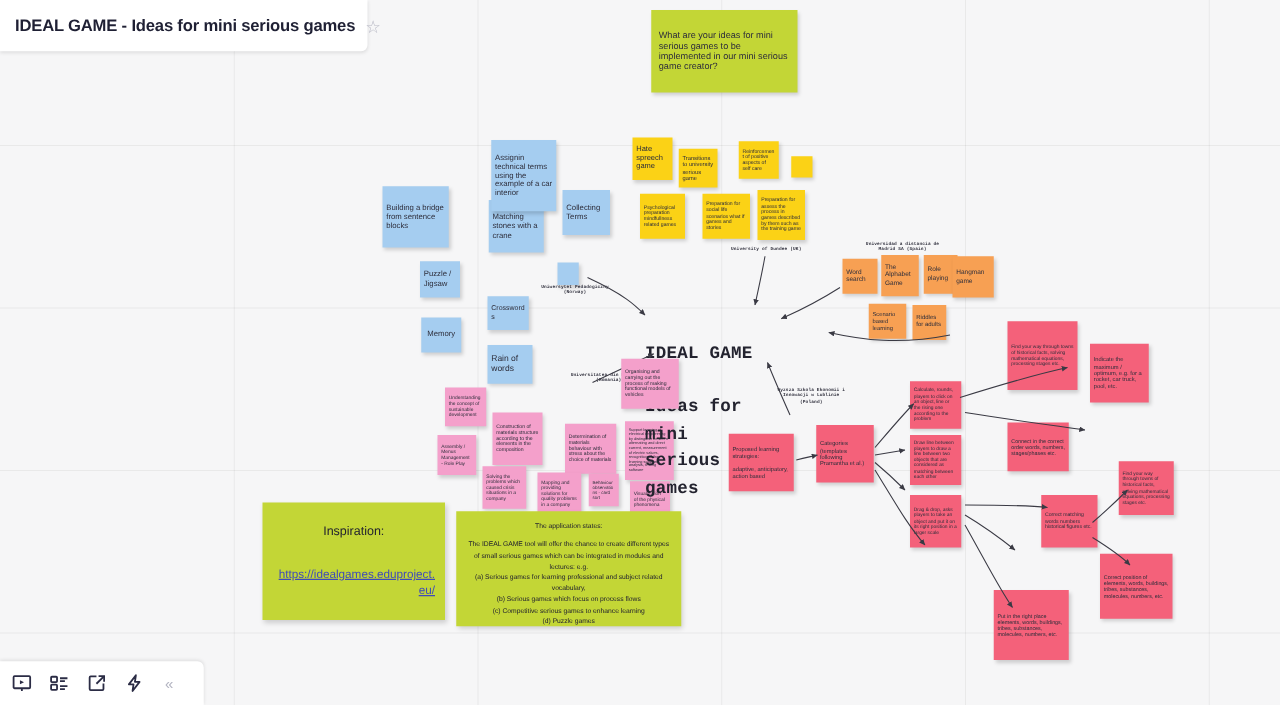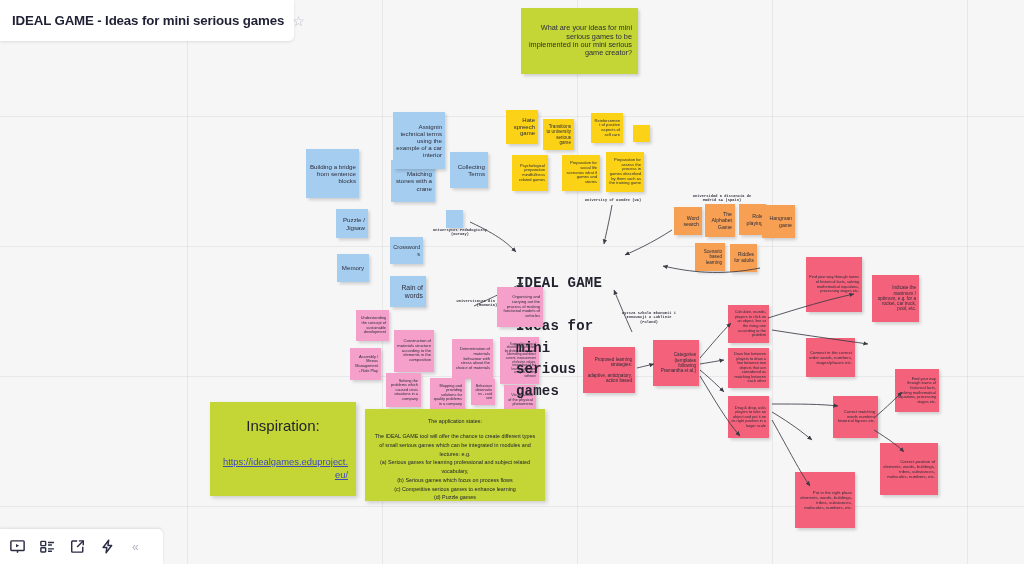--- a/index.html
+++ b/index.html
@@ -52,21 +52,21 @@
   }
   #toolbar .ic { width: 17px; height: 17px; color: #2b2c45; display: block; }
   #toolbar .ic svg { display: block; }
   #toolbar .collapse { color: #b4b5c2; font-size: 12px; margin-left: 3px; }
 
   
   .note {
     position: absolute;
     box-shadow: 1.5px 2px 3px rgba(0,0,0,0.17);
     display: flex; align-items: center; justify-content: center;
-    text-align: right;
+    text-align: left;
     color: #2d2d3a;
     overflow: hidden;
     padding: 3px 3px;
     line-height: 1.16;
     word-break: break-word;
   }
   .blue   { background: #a5cdf0; }
   .yellow { background: #fbd216; }
   .orange { background: #f7a053; }
   .pink   { background: #f4a0cb; }
@@ -87,21 +87,21 @@
     text-align: left; line-height: 1.55; letter-spacing: 0.2px;
   }
   #inspiration {
     position: absolute;
     background: #c3d636;
     box-shadow: 1.5px 2px 4px rgba(0,0,0,0.17);
     display: flex; flex-direction: column;
     align-items: center; justify-content: center;
     text-align: center; color: #23232f;
   }
-  #inspiration .ttl { font-size: 15px; margin-bottom: 22px; }
+  #inspiration .ttl { font-size: 10px; margin-bottom: 22px; }
   #inspiration .lnk {
     font-size: 9.4px; color: #3f4bb8; text-decoration: underline;
     line-height: 1.35; padding: 0 8px; word-break: break-all; text-align: right;
   }
   #stages {
     position: absolute;
     background: #c3d636;
     box-shadow: 1.5px 2px 4px rgba(0,0,0,0.17);
     color: #22222e; padding: 9px 7px 8px;
     text-align: center;

